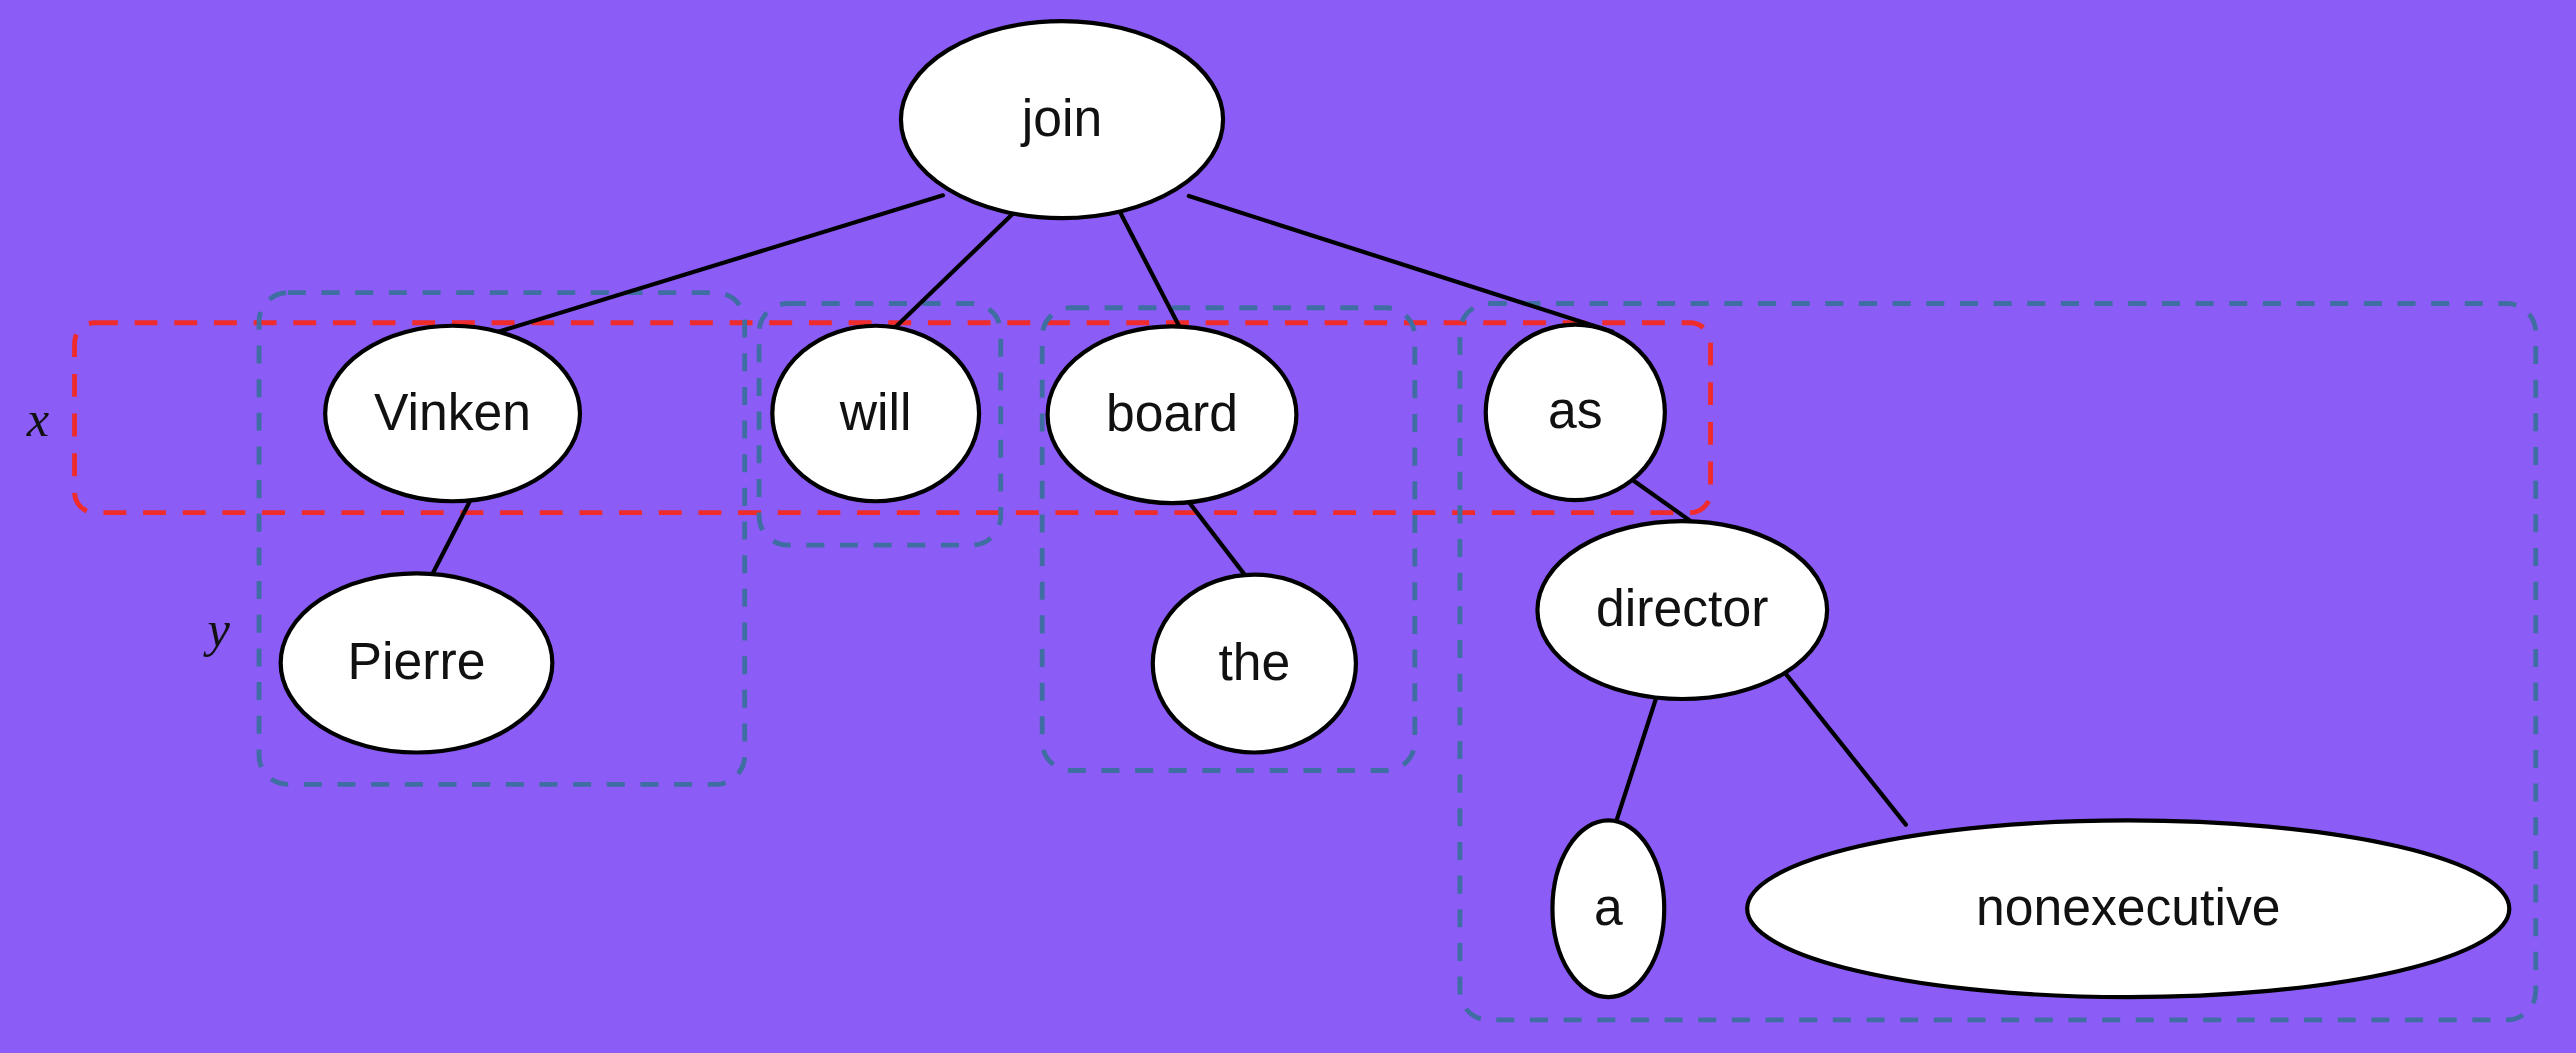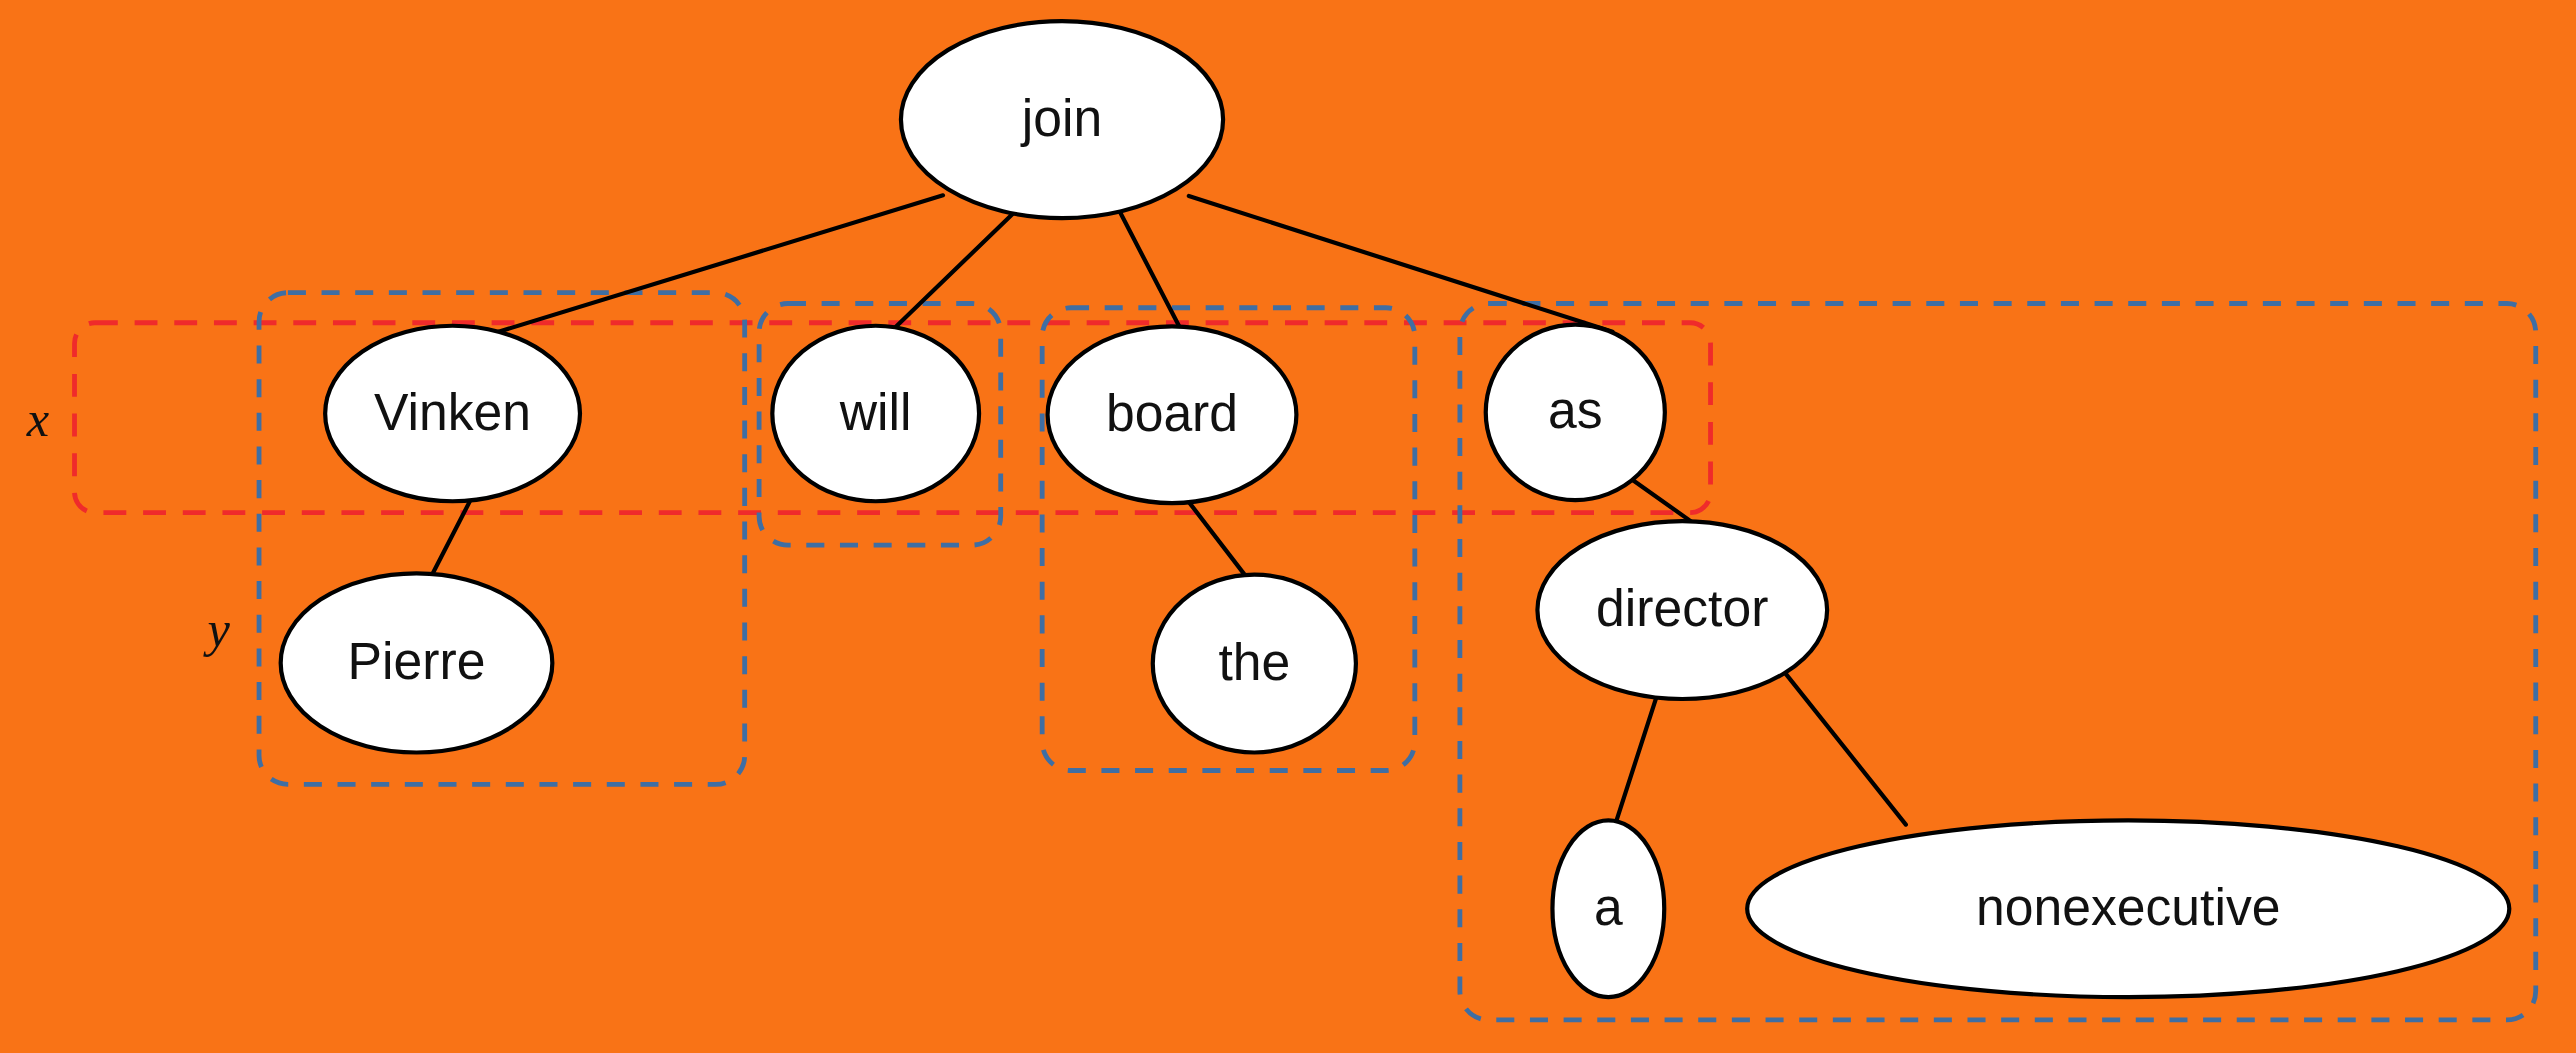--- a/index.html
+++ b/index.html
@@ -1,17 +1,17 @@
 <!DOCTYPE html>
 <html style="font-size:9.6px"><head>
 <meta charset="utf-8">
 <style>
   html,body{margin:0;padding:0;background:#ffffff;}
   body{width:2576px;height:1053px;overflow:hidden;font-family:"Liberation Sans",sans-serif;}
-  #stage{position:relative;width:2576px;height:1053px;background:#f97316;text-align:right;}
+  #stage{position:relative;width:2576px;height:1053px;background:#8b5cf6;text-align:right;}
   svg#canvas{position:absolute;left:0;top:0;width:2576px;height:1053px;}
   .node-ellipse{fill:#ffffff;stroke:#000000;stroke-width:7;}
   .edge-line{stroke:#000000;stroke-width:7;fill:none;stroke-linecap:round;}
   .node-label{font-family:"Liberation Sans",sans-serif;font-size:86px;fill:#111111;
               text-anchor:middle;dominant-baseline:middle;}
   .group-box{fill:none;stroke:#3f6ea3;stroke-width:8;stroke-dasharray:30 26;}
   .span-box{fill:none;stroke:#ef2b2b;stroke-width:8;stroke-dasharray:38 28;}
   .axis-label{font-family:"Liberation Serif",serif;font-style:italic;font-size:84px;
               fill:#111111;text-anchor:middle;dominant-baseline:middle;}
 </style>

